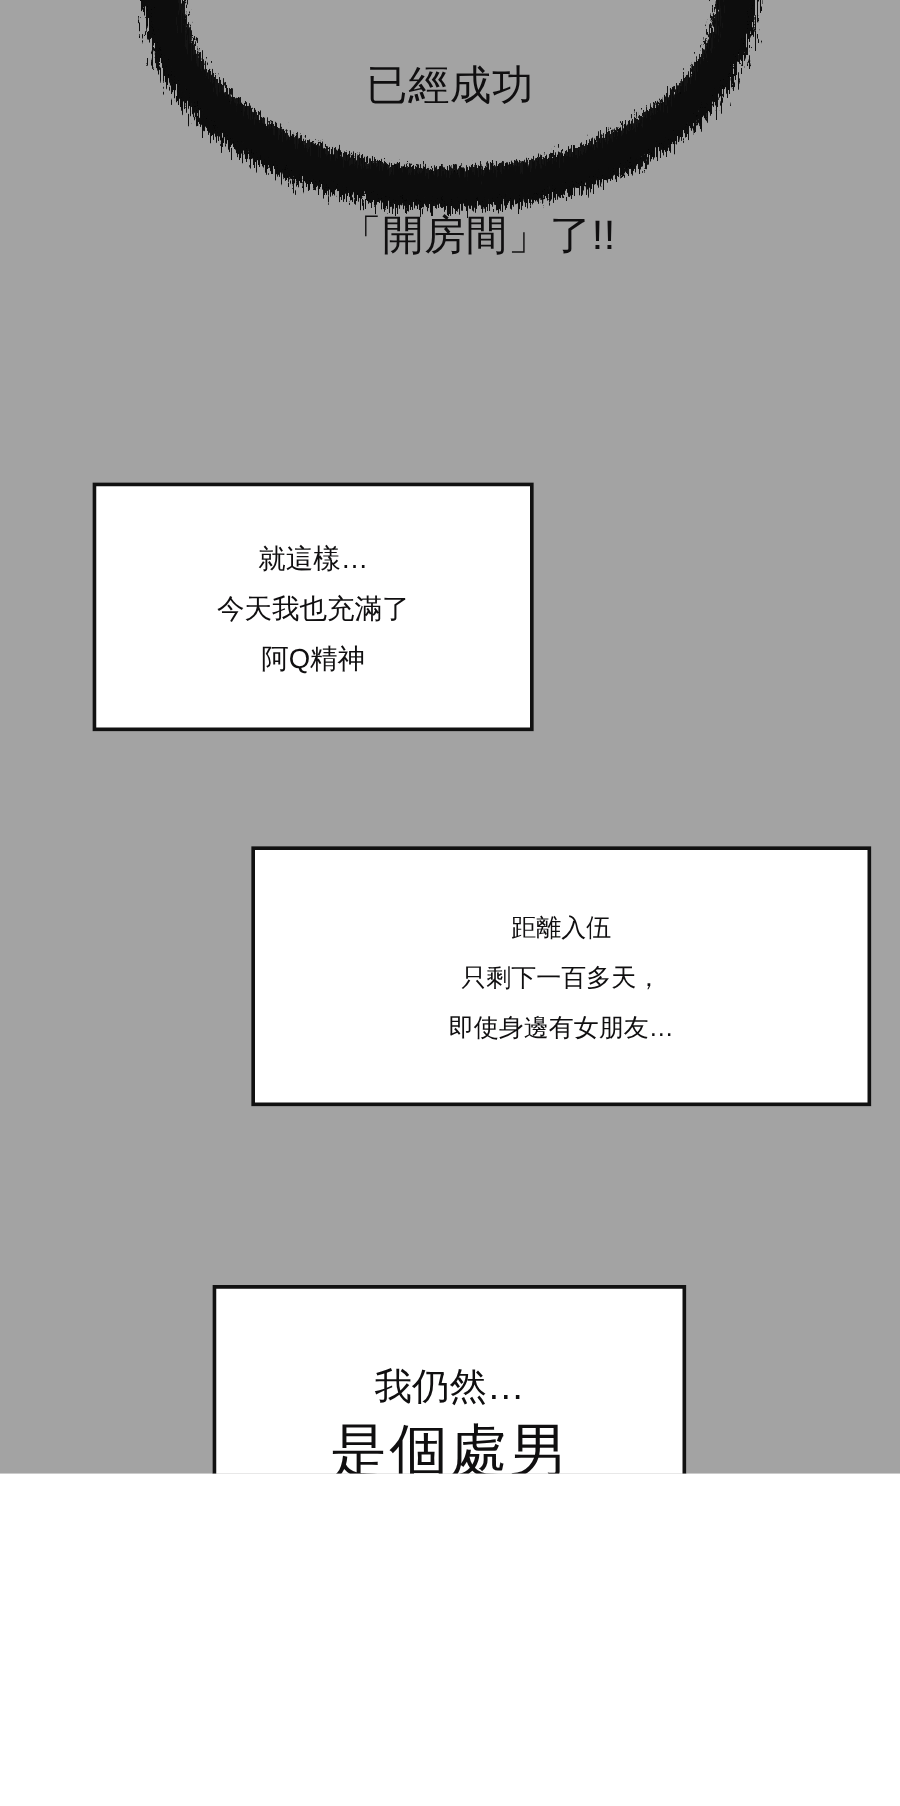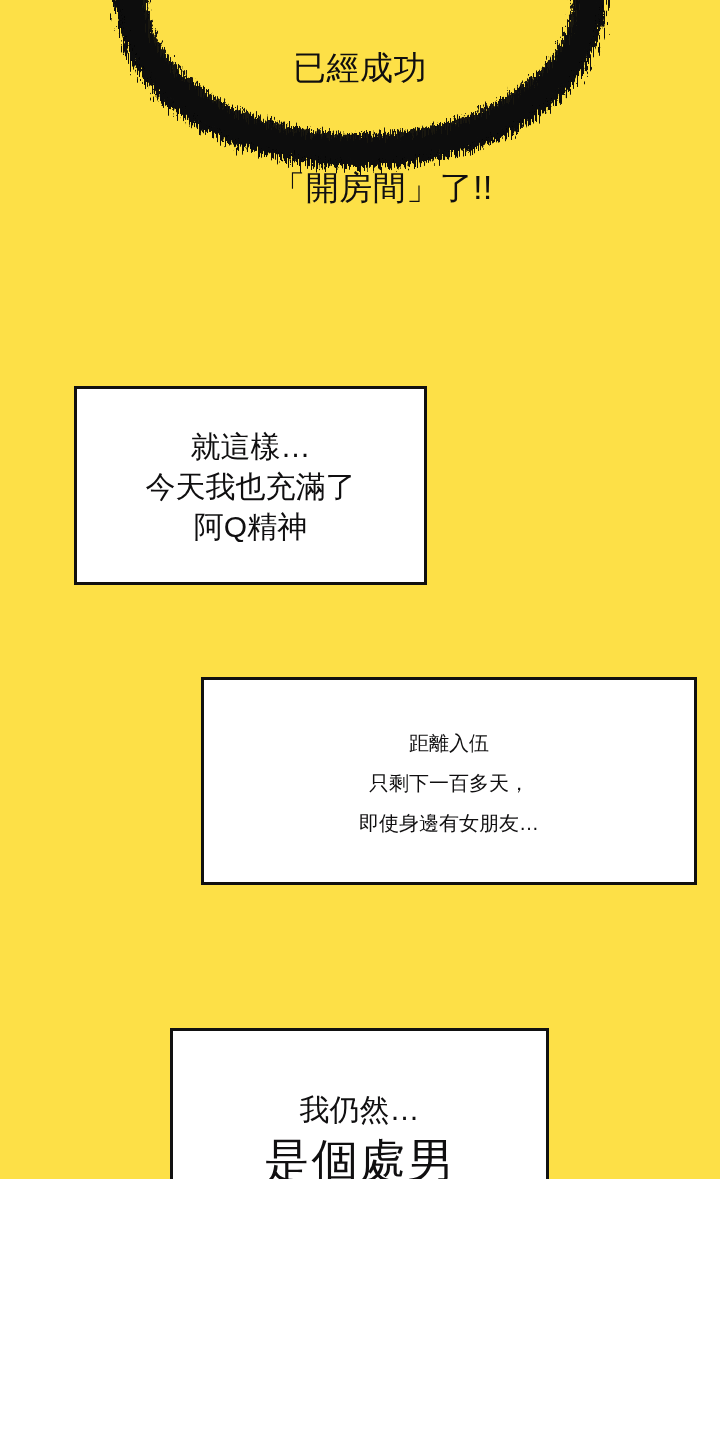--- a/index.html
+++ b/index.html
@@ -8,21 +8,21 @@
     padding: 0;
     background: #ffffff;
   }
   body {
     font-family: "Liberation Sans", "DejaVu Sans", sans-serif;
   }
   #page {
     position: relative;
     width: 720px;
     height: 1179px;
-    background: #fde047;
+    background: #a3a3a3;
     overflow: hidden;
     margin: 0 auto;
   }
 
   
   .shout-bubble {
     position: absolute;
     left: 104px;
     top: -172px;
     width: 512px;
@@ -70,21 +70,21 @@
   }
 
   
   #box-monologue {
     left: 74px;
     top: 386px;
     width: 353px;
     height: 199px;
   }
   #box-monologue .caption-lines {
-    font-size: 30px;
+    font-size: 22px;
     line-height: 40px;
     transform: translateY(1px);
   }
 
   
   #box-enlistment {
     left: 201px;
     top: 677px;
     width: 496px;
     height: 208px;

